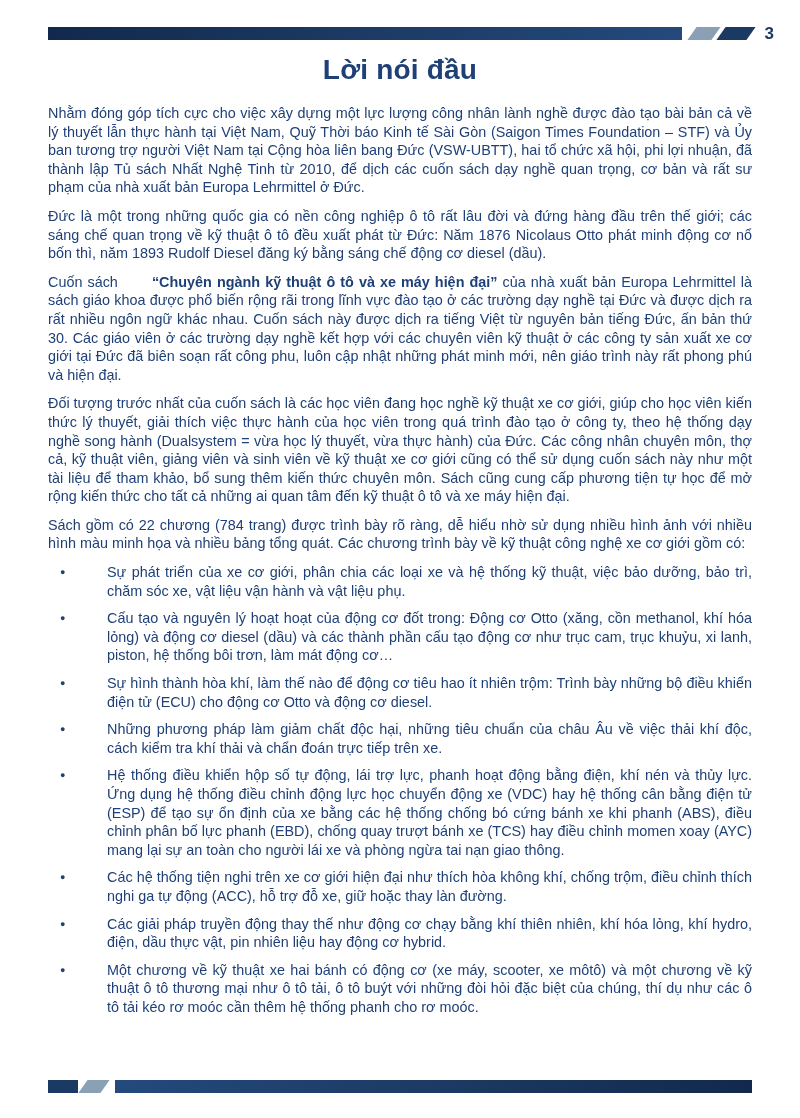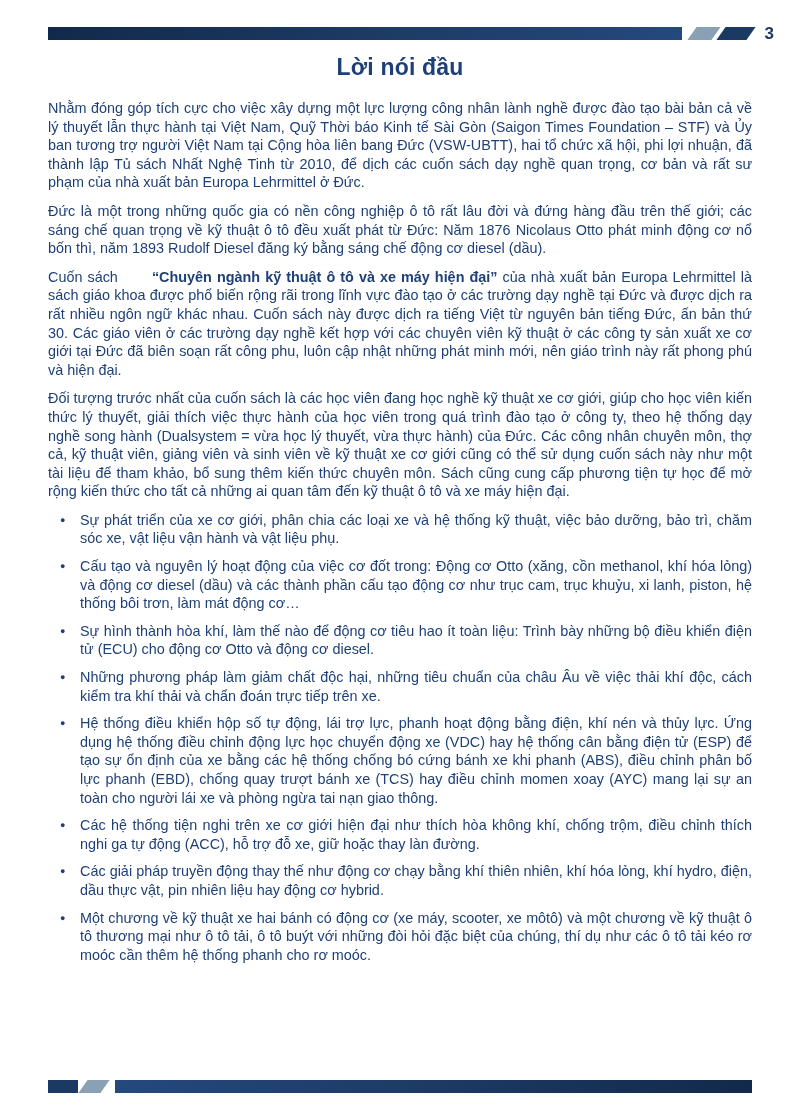--- a/index.html
+++ b/index.html
@@ -25,36 +25,36 @@
   .slash { height:13px; transform:skewX(-35deg); }
   .slash-light { width:24px; margin-left:10px; background:var(--slash,#8aa0b5); }
   .slash-dark  { width:30px; margin-left:5px;  background:var(--bar,#1b3a63); }
   .page-number {
     margin-left:14px; font-size:17px; font-weight:bold; color:var(--bar,#1b3a63);
     line-height:15px;
   }
 
   .title {
     text-align:center;
-    font-size:23px; font-weight:bold;
+    font-size:28px; font-weight:bold;
     color:var(--ink,#1e4077);
     padding-top:54px;
     margin-bottom:18px;
     letter-spacing:0.2px;
   }
 
   .content { font-size:14.4px; line-height:18.6px; text-align:justify; }
   .para { margin-bottom:10px; }
   .bullet-item { display:flex; margin-bottom:9px; padding-left:12px; }
   .bullet-marker {
     width:20px; flex:0 0 20px;
     font-size:9px; line-height:18.6px;
     color:var(--ink,#1e4077);
   }
-  .bullet-text { flex:1; text-align:justify; }
+  .bullet-text { flex:1; text-align:justify;margin-left:27px; }
   .bold { font-weight:bold;margin-left:29px; }
   .italic { }
 
   
   .footer {
     position:absolute; bottom:25px; left:48px; right:48px; height:13px;
     display:flex; align-items:center;
   }
   .footer-slash-start { width:30px; height:13px; background:var(--bar,#1b3a63); }
   .footer-slash-light { width:22px; height:13px; margin-left:5px; transform:skewX(-35deg); background:var(--slash,#8aa0b5); }
@@ -75,31 +75,32 @@
     <div class="page-number">3</div>
   </div>
 
   <h1 class="title">Lời nói đầu</h1>
 
   <div class="content">
       <p class="para"><span>Nhằm đóng góp tích cực cho việc xây dựng một lực lượng công nhân lành nghề được đào tạo bài bản cả về lý thuyết lẫn thực hành tại Việt Nam, Quỹ Thời báo Kinh tế Sài Gòn (Saigon Times Foundation – STF) và Ủy ban tương trợ người Việt Nam tại Cộng hòa liên bang Đức (VSW-UBTT), hai tổ chức xã hội, phi lợi nhuận, đã thành lập </span><span class="italic">Tủ sách Nhất Nghệ Tinh</span><span> từ 2010, để dịch các cuốn sách dạy nghề quan trọng, cơ bản và rất sư phạm của nhà xuất bản Europa Lehrmittel ở Đức.</span></p>
       <p class="para"><span>Đức là một trong những quốc gia có nền công nghiệp ô tô rất lâu đời và đứng hàng đầu trên thế giới; các sáng chế quan trọng về kỹ thuật ô tô đều xuất phát từ Đức: Năm 1876 Nicolaus Otto phát minh động cơ nổ bốn thì, năm 1893 Rudolf Diesel đăng ký bằng sáng chế động cơ diesel (dầu).</span></p>
       <p class="para"><span>Cuốn sách </span><span class="bold">“Chuyên ngành kỹ thuật ô tô và xe máy hiện đại”</span><span> của nhà xuất bản Europa Lehrmittel là sách giáo khoa được phổ biến rộng rãi trong lĩnh vực đào tạo ở các trường dạy nghề tại Đức và được dịch ra rất nhiều ngôn ngữ khác nhau. Cuốn sách này được dịch ra tiếng Việt từ nguyên bản tiếng Đức, ấn bản thứ 30. Các giáo viên ở các trường dạy nghề kết hợp với các chuyên viên kỹ thuật ở các công ty sản xuất xe cơ giới tại Đức đã biên soạn rất công phu, luôn cập nhật những phát minh mới, nên giáo trình này rất phong phú và hiện đại.</span></p>
       <p class="para"><span>Đối tượng trước nhất của cuốn sách là các học viên đang học nghề kỹ thuật xe cơ giới, giúp cho học viên kiến thức lý thuyết, giải thích việc thực hành của học viên trong quá trình đào tạo ở công ty, theo hệ thống dạy nghề song hành (Dualsystem = vừa học lý thuyết, vừa thực hành) của Đức. Các công nhân chuyên môn, thợ cả, kỹ thuật viên, giảng viên và sinh viên về kỹ thuật xe cơ giới cũng có thể sử dụng cuốn sách này như một tài liệu để tham khảo, bổ sung thêm kiến thức chuyên môn. Sách cũng cung cấp phương tiện tự học để mở rộng kiến thức cho tất cả những ai quan tâm đến kỹ thuật ô tô và xe máy hiện đại.</span></p>
+      <p class="para"><span>Sách gồm có 22 chương (784 trang) được trình bày rõ ràng, dễ hiểu nhờ sử dụng nhiều hình ảnh với nhiều hình màu minh họa và nhiều bảng tổng quát. Các chương trình bày về kỹ thuật công nghệ xe cơ giới gồm có:</span></p>
       <div class="bullet-item">
         <span class="bullet-marker">●</span>
         <span class="bullet-text"><span>Sự phát triển của xe cơ giới, phân chia các loại xe và hệ thống kỹ thuật, việc bảo dưỡng, bảo trì, chăm sóc xe, vật liệu vận hành và vật liệu phụ.</span></span>
       </div>
       <div class="bullet-item">
         <span class="bullet-marker">●</span>
-        <span class="bullet-text"><span>Cấu tạo và nguyên lý hoạt động của việc cơ đốt trong: Động cơ Otto (xăng, cồn methanol, khí hóa lỏng) và động cơ diesel (dầu) và các thành phần cấu tạo động cơ như trục cam, trục khuỷu, xi lanh, piston, hệ thống bôi trơn, làm mát động cơ…</span></span>
+        <span class="bullet-text"><span>Cấu tạo và nguyên lý hoạt hoạt của động cơ đốt trong: Động cơ Otto (xăng, cồn methanol, khí hóa lỏng) và động cơ diesel (dầu) và các thành phần cấu tạo động cơ như trục cam, trục khuỷu, xi lanh, piston, hệ thống bôi trơn, làm mát động cơ…</span></span>
       </div>
       <div class="bullet-item">
         <span class="bullet-marker">●</span>
-        <span class="bullet-text"><span>Sự hình thành hòa khí, làm thế nào để động cơ tiêu hao ít toàn liệu: Trình bày những bộ điều khiển điện tử (ECU) cho động cơ Otto và động cơ diesel.</span></span>
+        <span class="bullet-text"><span>Sự hình thành hòa khí, làm thế nào để động cơ tiêu hao ít nhiên trộm: Trình bày những bộ điều khiển điện tử (ECU) cho động cơ Otto và động cơ diesel.</span></span>
       </div>
       <div class="bullet-item">
         <span class="bullet-marker">●</span>
         <span class="bullet-text"><span>Những phương pháp làm giảm chất độc hại, những tiêu chuẩn của châu Âu về việc thải khí độc, cách kiểm tra khí thải và chẩn đoán trực tiếp trên xe.</span></span>
       </div>
       <div class="bullet-item">
         <span class="bullet-marker">●</span>
         <span class="bullet-text"><span>Hệ thống điều khiển hộp số tự động, lái trợ lực, phanh hoạt động bằng điện, khí nén và thủy lực. Ứng dụng hệ thống điều chỉnh động lực học chuyển động xe (VDC) hay hệ thống cân bằng điện tử (ESP) để tạo sự ổn định của xe bằng các hệ thống chống bó cứng bánh xe khi phanh (ABS), điều chỉnh phân bố lực phanh (EBD), chống quay trượt bánh xe (TCS) hay điều chỉnh momen xoay (AYC) mang lại sự an toàn cho người lái xe và phòng ngừa tai nạn giao thông.</span></span>
       </div>
       <div class="bullet-item">

